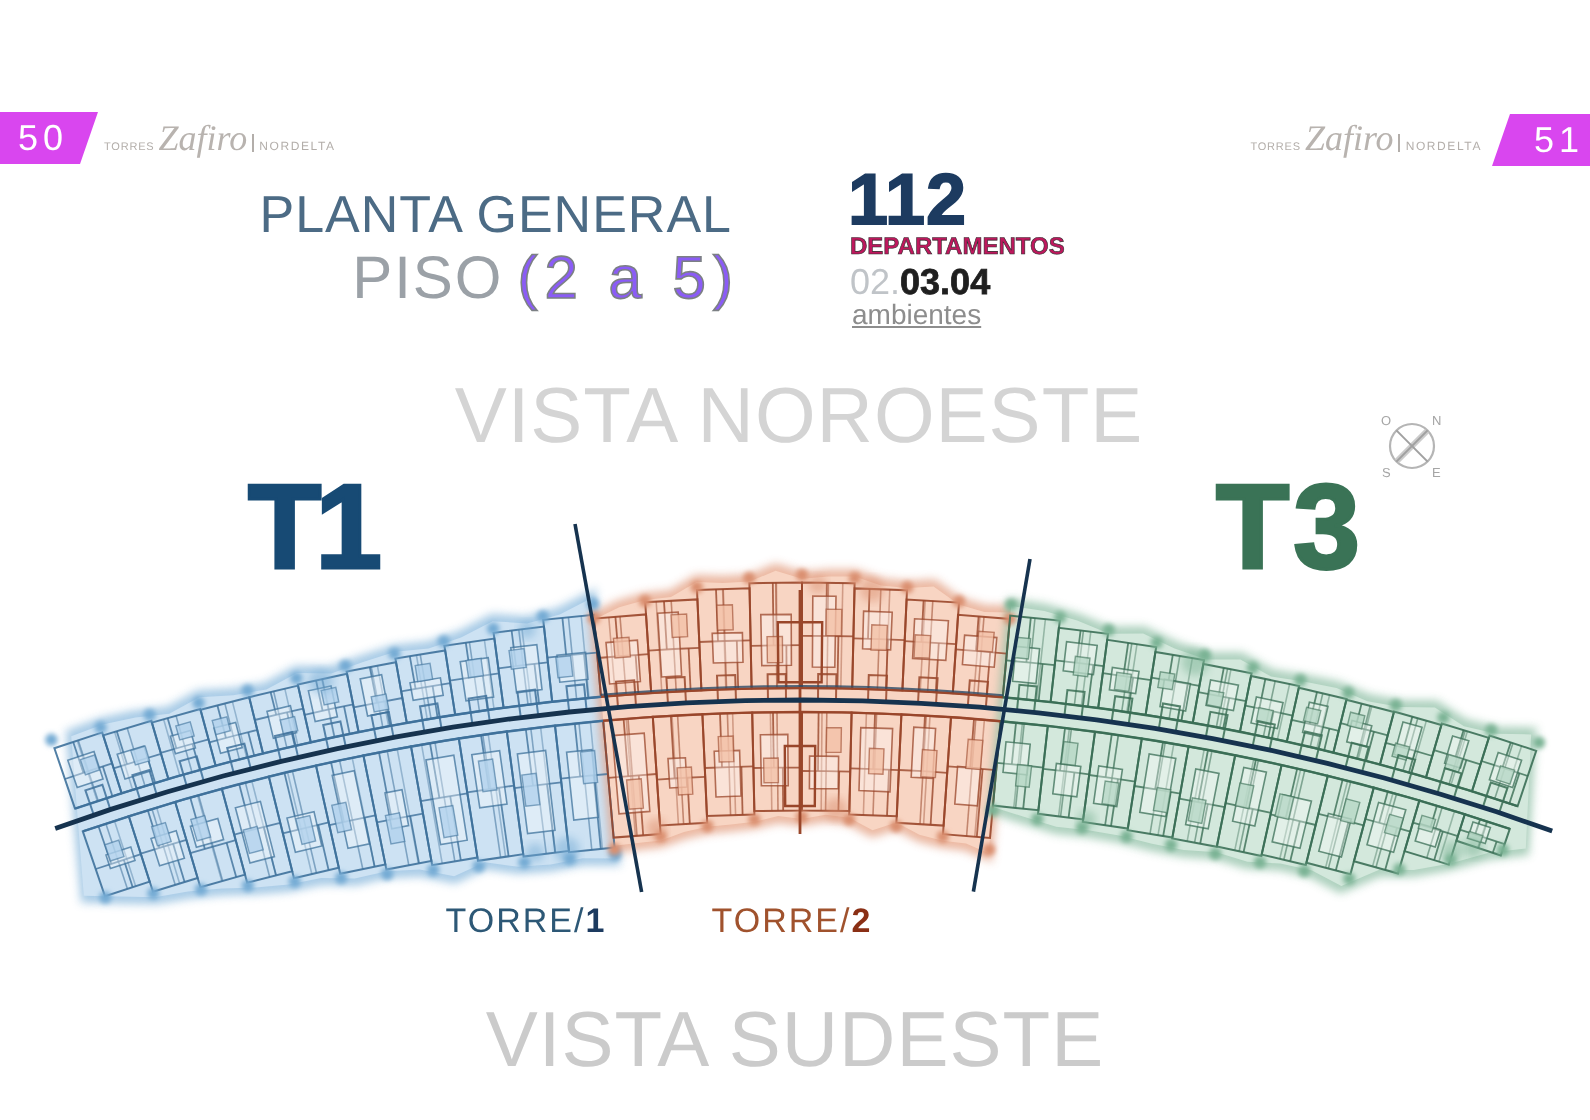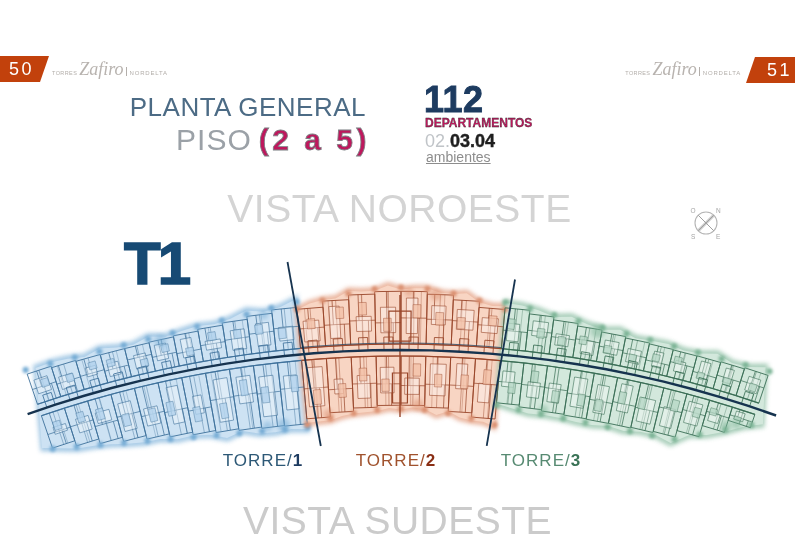--- a/index.html
+++ b/index.html
@@ -1,18 +1,18 @@
 <!DOCTYPE html>
 <html><head><meta charset="utf-8">
 <style>
 * { margin:0; padding:0; box-sizing:border-box; }
 html,body { width:795px; height:560px; background:#ffffff; font-family:"Liberation Sans",sans-serif; overflow:hidden; }
 #page { position:relative; width:795px; height:560px; }
 .abs { position:absolute; }
-.tab { background:#c2410c; color:#fff; width:49px; height:26px; font-size:18px; line-height:27px; letter-spacing:2.5px; }
+.tab { background:#d946ef; color:#fff; width:49px; height:26px; font-size:18px; line-height:27px; letter-spacing:2.5px; }
 .brand { color:#b3aeaa; white-space:nowrap; }
 .brand .t { font-size:5.5px; letter-spacing:0.4px; }
 .brand .z { font-family:"Liberation Serif",serif; font-style:italic; font-size:18px; color:#b8b3af; margin-left:2px; }
 .brand .n { font-size:6px; letter-spacing:0.8px; }
 .brand .bar { display:inline-block; width:1px; height:9px; background:#b3aeaa; margin:0 3px 0 2px; vertical-align:-1px; }
 </style></head>
 <body>
 <div id="page">
 <svg style="position:absolute;left:0;top:0" width="795" height="560" viewBox="0 0 795 560">
 <defs>
@@ -639,21 +639,21 @@
 <div class="abs brand" style="left:52px;top:56px;height:26px;line-height:26px;">
   <span class="t">TORRES</span><span class="z">Zafiro</span><span class="bar"></span><span class="n">NORDELTA</span>
 </div>
 <div class="abs brand" style="right:54px;top:57px;height:25px;line-height:25px;">
   <span class="t">TORRES</span><span class="z">Zafiro</span><span class="bar"></span><span class="n">NORDELTA</span>
 </div>
 <div class="abs tab" style="right:0;top:57px;clip-path:polygon(9px 0,100% 0,100% 100%,0 100%);padding-left:21px;">51</div>
 
 <div class="abs" style="left:0;top:92px;width:366px;text-align:right;color:#4c6b85;font-size:26px;letter-spacing:0.5px;">PLANTA GENERAL</div>
 <div class="abs" style="left:0;top:123px;width:370px;text-align:right;font-size:30px;letter-spacing:1px;">
-  <span style="color:#9ba1a7;">PISO</span><span style="color:#be185d;font-weight:bold;letter-spacing:3.5px;margin-left:7px;-webkit-text-stroke:0.8px #7c8084;">(2 a 5)</span>
+  <span style="color:#9ba1a7;">PISO</span><span style="color:#8b5cf6;font-weight:normal;letter-spacing:3.5px;margin-left:7px;-webkit-text-stroke:0.8px #7c8084;">(2 a 5)</span>
 </div>
 
 <div class="abs" style="left:424px;top:79px;font-size:36px;font-weight:bold;color:#1d3b60;letter-spacing:0.5px;-webkit-text-stroke:0.9px #1d3b60;">112</div>
 <div class="abs" style="left:425px;top:116px;font-size:12px;font-weight:bold;color:#be185d;-webkit-text-stroke:0.3px #2b2b2b;">DEPARTAMENTOS</div>
 <div class="abs" style="left:425px;top:131px;font-size:18px;"><span style="color:#c0c4c8;">02.</span><span style="color:#1f1f1f;font-weight:bold;-webkit-text-stroke:0.4px #1f1f1f;">03.04</span></div>
 <div class="abs" style="left:426px;top:149px;font-size:14px;color:#8d8d8d;text-decoration:underline;">ambientes</div>
 
 <div class="abs" style="left:2px;top:187px;width:795px;text-align:center;font-size:39px;color:#d4d4d4;letter-spacing:0.5px;">VISTA NOROESTE</div>
 
 <svg width="46" height="46" viewBox="0 0 46 46" style="position:absolute;left:683px;top:200px">
@@ -661,18 +661,18 @@
 <line x1="15.5" y1="30.5" x2="30.5" y2="15.5" stroke="#cccccc" stroke-width="3"></line>
 <line x1="15.2" y1="15.2" x2="30.8" y2="30.8" stroke="#a0a0a0" stroke-width="1"></line>
 <line x1="15.2" y1="30.8" x2="30.8" y2="15.2" stroke="#a0a0a0" stroke-width="1"></line>
 <text x="7.5" y="12.5" font-family="Liberation Sans, sans-serif" font-size="6.5" fill="#a5a5a5">O</text>
 <text x="33" y="12.5" font-family="Liberation Sans, sans-serif" font-size="6.5" fill="#a5a5a5">N</text>
 <text x="8" y="38.5" font-family="Liberation Sans, sans-serif" font-size="6.5" fill="#a5a5a5">S</text>
 <text x="33" y="38.5" font-family="Liberation Sans, sans-serif" font-size="6.5" fill="#a5a5a5">E</text>
 </svg>
 
 <div class="abs" style="left:96px;top:229px;width:120px;text-align:center;font-size:60px;font-weight:bold;color:#174a74;letter-spacing:-3px;-webkit-text-stroke:1.6px #174a74;">T1</div>
+<div class="abs" style="left:583px;top:229px;width:124px;text-align:center;font-size:60px;font-weight:bold;color:#3a7356;letter-spacing:2px;-webkit-text-stroke:1.6px #3a7356;">T3</div>
 
 <div class="abs" style="left:203px;top:451px;width:120px;text-align:center;font-size:17px;color:#2d5876;letter-spacing:1px;">TORRE/<b style="color:#1d3b60;">1</b></div>
 <div class="abs" style="left:336px;top:451px;width:120px;text-align:center;font-size:17px;color:#a0522d;letter-spacing:1px;">TORRE/<b style="color:#8a2f15;">2</b></div>
-<div class="abs" style="left:481px;top:451px;width:120px;text-align:center;font-size:17px;color:#578a72;letter-spacing:1px;">TORRE/<b style="color:#3a7356;">3</b></div>
 
 <div class="abs" style="left:0;top:499px;width:795px;text-align:center;font-size:39px;color:#cbcbcb;letter-spacing:0.5px;">VISTA SUDESTE</div>
 </div>
 </body></html>

